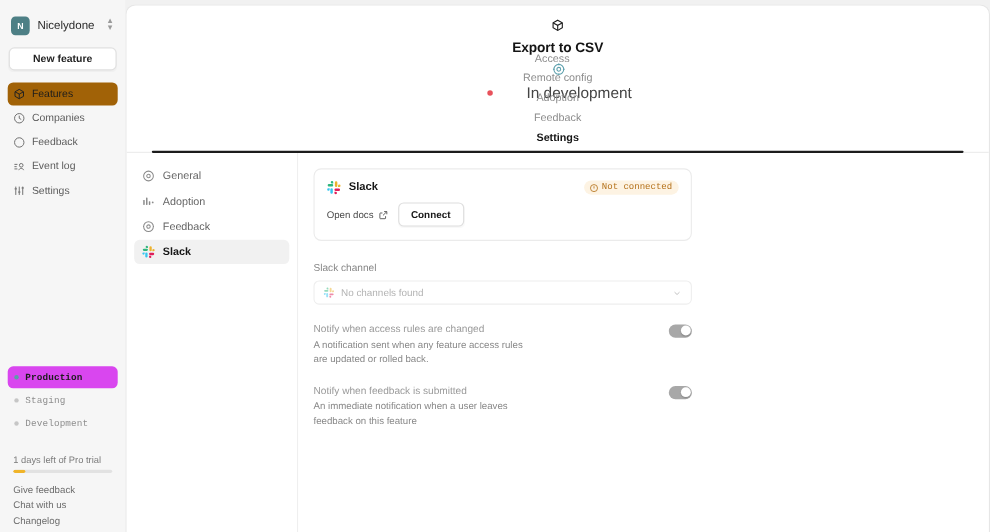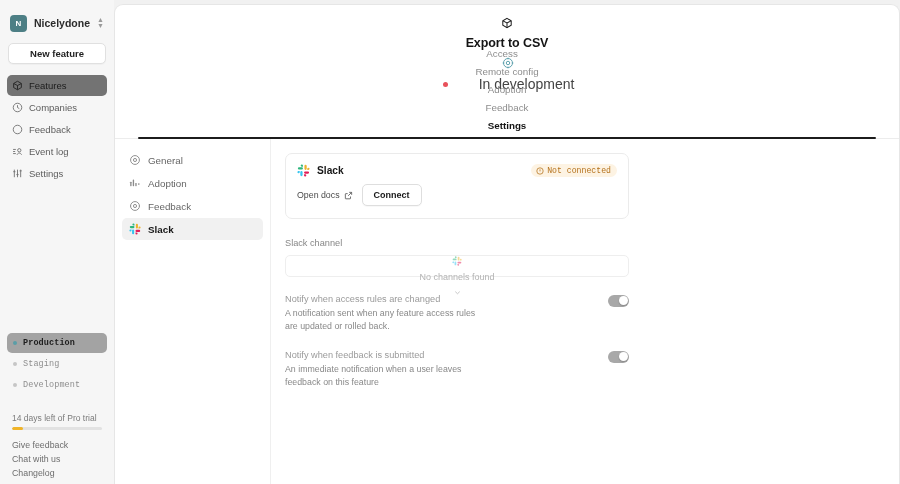--- a/index.html
+++ b/index.html
@@ -25,52 +25,52 @@
     height: 34px; padding: 0 3px; margin-top: 6px;
     border-radius: 5px; cursor: pointer;
   }
   .avatar {
     width: 17px; height: 17px; border-radius: 4px;
     background: #4d7f85; color: #fff;
     font-size: 8px; font-weight: bold;
     display: flex; align-items: center; justify-content: center;
     flex: 0 0 17px;
   }
-  .org-name { font-size: 10.5px; color: #2b2b2b; font-weight: 700; flex: 1; }
+  .org-name { font-size: 10.5px; color: #2b2b2b; font-weight: 400; flex: 1; }
   .chev-updown { width: 8px; color: #9a9a9a; font-size: 7px; line-height: 6px; text-align: center; }
 
   .new-feature-btn {
     height: 21px; margin: 3px 1px 11px 1px;
     background: #fff; border: 1px solid #e0e0e0; border-radius: 5px;
     font-family: "Liberation Sans", sans-serif;
     font-size: 9.5px; font-weight: bold; color: #1f1f1f;
     cursor: pointer;
     box-shadow: 0 1px 1px rgba(0,0,0,0.03);
   }
 
   .nav-list { display: flex; flex-direction: column; gap: 1px; }
   .nav-item {
     display: flex; align-items: center; gap: 6px;
     height: 21px; padding: 0 5px; border-radius: 5px;
     cursor: pointer;
   }
-  .nav-item.active { background: #737373; }
+  .nav-item.active { background: #a16207; }
   .nav-item .ico { width: 11px; height: 11px; flex: 0 0 11px; color: #6f6f6f; display: flex; align-items: center; justify-content: center; }
   .nav-item.active .ico { color: #222; }
   .nav-item .lbl { font-size: 9.5px; color: #5c5c5c; }
   .nav-item.active .lbl { color: #1c1c1c; font-weight: 500; }
 
   .sidebar-spacer { flex: 1; }
 
   .env-list { display: flex; flex-direction: column; gap: 1px; margin-bottom: 18px; }
   .env-item {
     display: flex; align-items: center; gap: 6px;
     height: 20px; padding: 0 6px; border-radius: 5px; cursor: pointer;
   }
-  .env-item.active { background: #a3a3a3; }
+  .env-item.active { background: #d946ef; }
   .env-dot { width: 4px; height: 4px; border-radius: 50%; flex: 0 0 4px; background: #c6c6c6; }
   .env-item.active .env-dot { background: #5a9ea7; }
   .env-lbl { font-family: "Liberation Mono", monospace; font-size: 8.5px; color: #8e8e8e; letter-spacing: 0.1px; }
   .env-item.active .env-lbl { color: #1c1c1c; font-weight: bold; }
 
   .trial-wrap { padding: 0 5px 8px 5px; }
   .trial-text { font-size: 8.5px; color: #7b7b7b; margin-bottom: 4px; }
   .trial-track { height: 3.5px; border-radius: 2px; background: #e2e2e2; position: relative; overflow: hidden; }
   .trial-fill { position: absolute; left: 0; top: 0; bottom: 0; border-radius: 2px; background: #f0b429; }
 
@@ -162,21 +162,21 @@
     font-size: 9px; font-weight: bold; color: #171717;
     padding: 5px 11px; cursor: pointer;
     box-shadow: 0 1px 1px rgba(0,0,0,0.03);
   }
 
   .field-block { margin-top: 19px; }
   .field-label { font-size: 9.2px; color: #868686; margin-bottom: 7px; }
   .select-box {
     height: 22px; border: 1px solid #eee; border-radius: 5px;
     display: flex; align-items: center; gap: 6px;
-    padding: 0 8px; cursor: pointer; background: #fff; flex-direction: column;
+    padding: 0 8px; cursor: pointer; background: #fff;
   }
   .select-text { flex: 1; font-size: 9px; color: #b3b3b3; }
   .chev-down { width: 9px; color: #c0c0c0; }
 
   .toggle-row { display: flex; align-items: flex-start; justify-content: space-between; gap: 10px; margin-top: 17px; }
   .toggle-row:first-of-type { margin-top: 20px; }
   .tr-text { flex: 1; }
   .tr-title { font-size: 9.2px; color: #9a9a9a; margin-bottom: 3px; }
   .tr-sub { font-size: 8.8px; line-height: 13px; color: #888; max-width: 200px; }
   .switch {
@@ -266,21 +266,21 @@
         <span class="env-dot" style="background: rgb(198, 198, 198);"></span>
         <span class="env-lbl">Staging</span>
       </div>
       <div class="env-item">
         <span class="env-dot" style="background: rgb(198, 198, 198);"></span>
         <span class="env-lbl">Development</span>
       </div>
     </div>
 
     <div class="trial-wrap">
-      <div class="trial-text">14 days left of Pro trial</div>
+      <div class="trial-text">1 days left of Pro trial</div>
       <div class="trial-track">
         <div class="trial-fill" id="trialFill" style="width: 12%;"></div>
       </div>
     </div>
 
     <div class="footer-links">
       <a class="footer-link">Give feedback</a>
       <a class="footer-link">Chat with us</a>
       <a class="footer-link">Changelog</a>
     </div>

